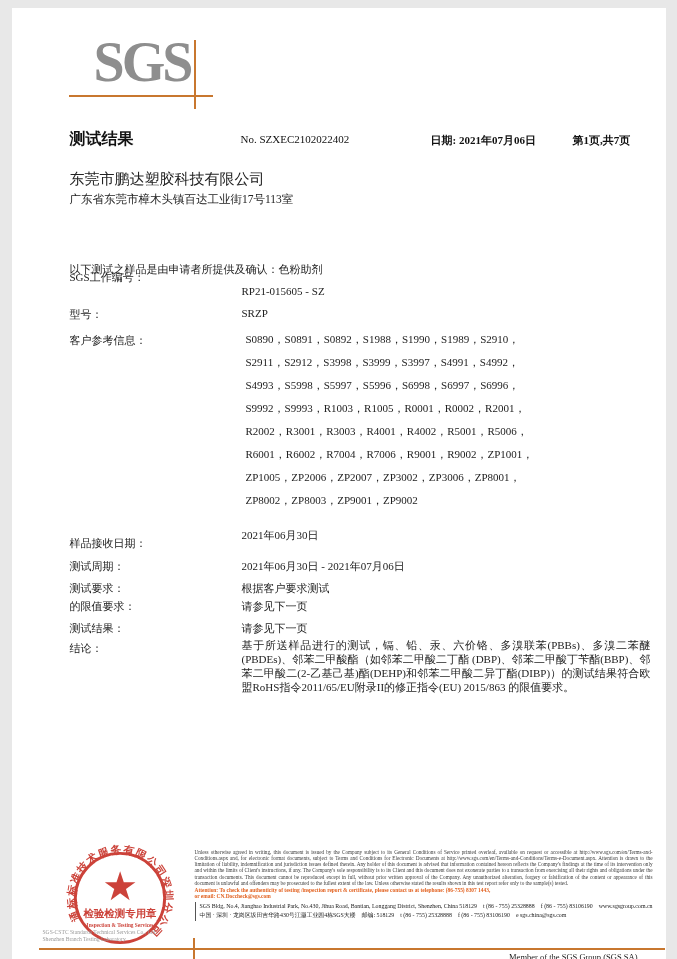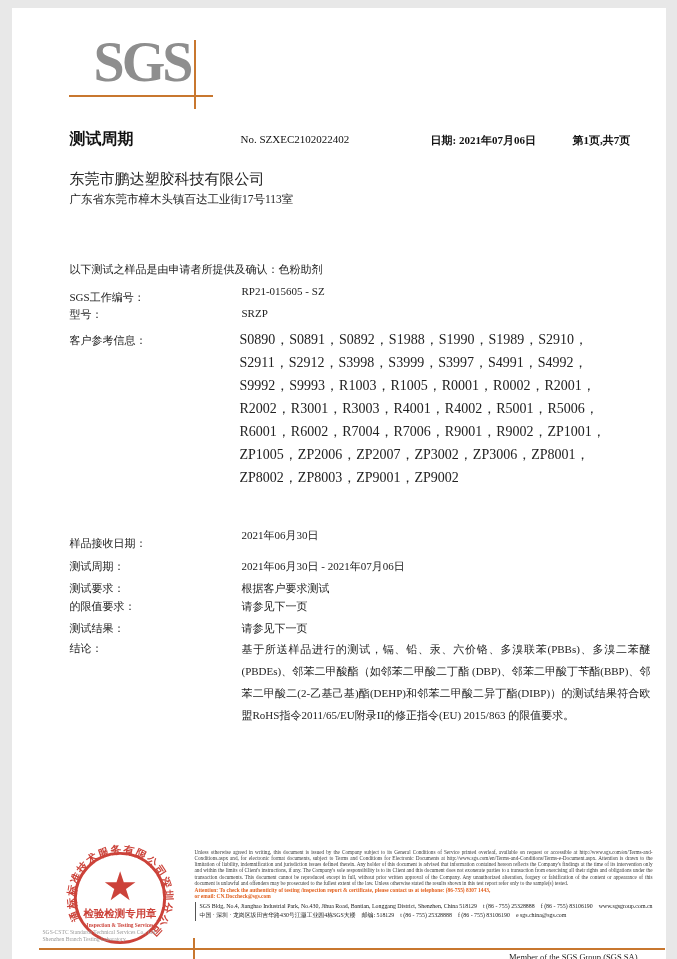--- a/index.html
+++ b/index.html
@@ -18,24 +18,24 @@
   .report-title{position:absolute;left:58px;top:121px;font-size:16px;font-weight:bold;color:#111;}
   .report-no{position:absolute;left:229px;top:125px;font-size:11px;color:#111;}
   .report-date{position:absolute;left:419px;top:125px;font-size:11px;font-weight:bold;color:#111;}
   .report-page{position:absolute;left:561px;top:125px;font-size:11px;font-weight:bold;color:#111;}
   
   .applicant-company{position:absolute;left:58px;top:162px;font-size:15px;color:#222;}
   .applicant-address{position:absolute;left:58px;top:184px;font-size:11.5px;color:#222;}
   
   .lbl{position:absolute;left:58px;font-size:11px;color:#222;}
   .val{position:absolute;left:230px;font-size:11px;color:#222;}
-  .ref-lines{position:absolute;left:228px;top:320px;font-size:14px;color:#222;line-height:23px;}
+  .ref-lines{position:absolute;left:234px;top:320px;font-size:11px;color:#222;line-height:23px;}
   .conclusion-text{
     position:absolute;left:230px;top:630px;width:409px;font-size:11px;color:#222;
-    line-height:22px;text-align:justify;
+    line-height:14px;text-align:justify;
   }
   
   .stamp{position:absolute;left:48px;top:833px;width:120px;height:114px;opacity:.88;}
   .grey-co{position:absolute;left:31px;top:921px;font-size:5.6px;line-height:7px;color:#9a9a9a;width:160px;}
   .fineprint{position:absolute;left:183px;top:841px;width:458px;}
   .disclaimer{font-size:5.2px;line-height:6.15px;color:#3a3a3a;text-align:justify;}
   .attention{font-size:5.4px;line-height:6.3px;color:#e2611f;font-weight:bold;margin-top:1px;}
   .addr-block{margin-top:2px;border-left:1px solid #555;padding-left:4px;}
   .addr-row{display:flex;align-items:baseline;font-size:5.9px;line-height:9.5px;color:#222;white-space:nowrap;}
   .addr-row .a-text{margin-right:6px;}
@@ -46,38 +46,39 @@
 </style>
 </head>
 <body>
 
 <div class="page">
 
   <div class="logo">SGS</div>
   <div class="logo-hline"></div>
   <div class="logo-vline"></div>
 
-  <div class="report-title">测试周期</div>
+  <div class="report-title">测试结果</div>
   <div class="report-no">No. SZXEC2102022402</div>
   <div class="report-date">日期: 2021年07月06日</div>
   <div class="report-page">第1页,共7页</div>
 
   <div class="applicant-company">东莞市鹏达塑胶科技有限公司</div>
   <div class="applicant-address">广东省东莞市樟木头镇百达工业街17号113室</div>
 
   <div class="lbl" style="top:254px;">以下测试之样品是由申请者所提供及确认：色粉助剂</div>
-  <div class="lbl" style="top:282px;">SGS工作编号：</div>
+  <div class="lbl" style="top:262px;">SGS工作编号：</div>
   <div class="val" style="top:277px;">RP21-015605 - SZ</div>
   <div class="lbl" style="top:299px;">型号：</div>
   <div class="val" style="top:299px;">SRZP</div>
 
   <div class="lbl" style="top:325px;">客户参考信息：</div>
   <div class="ref-lines">
     <div>S0890，S0891，S0892，S1988，S1990，S1989，S2910，</div>
     <div>S2911，S2912，S3998，S3999，S3997，S4991，S4992，</div>
+    <div>S4993，S5998，S5997，S5996，S6998，S6997，S6996，</div>
     <div>S9992，S9993，R1003，R1005，R0001，R0002，R2001，</div>
     <div>R2002，R3001，R3003，R4001，R4002，R5001，R5006，</div>
     <div>R6001，R6002，R7004，R7006，R9001，R9002，ZP1001，</div>
     <div>ZP1005，ZP2006，ZP2007，ZP3002，ZP3006，ZP8001，</div>
     <div>ZP8002，ZP8003，ZP9001，ZP9002</div>
   </div>
 
   <div class="lbl" style="top:528px;">样品接收日期：</div>
   <div class="val" style="top:520px;">2021年06月30日</div>
   <div class="lbl" style="top:551px;">测试周期：</div>

